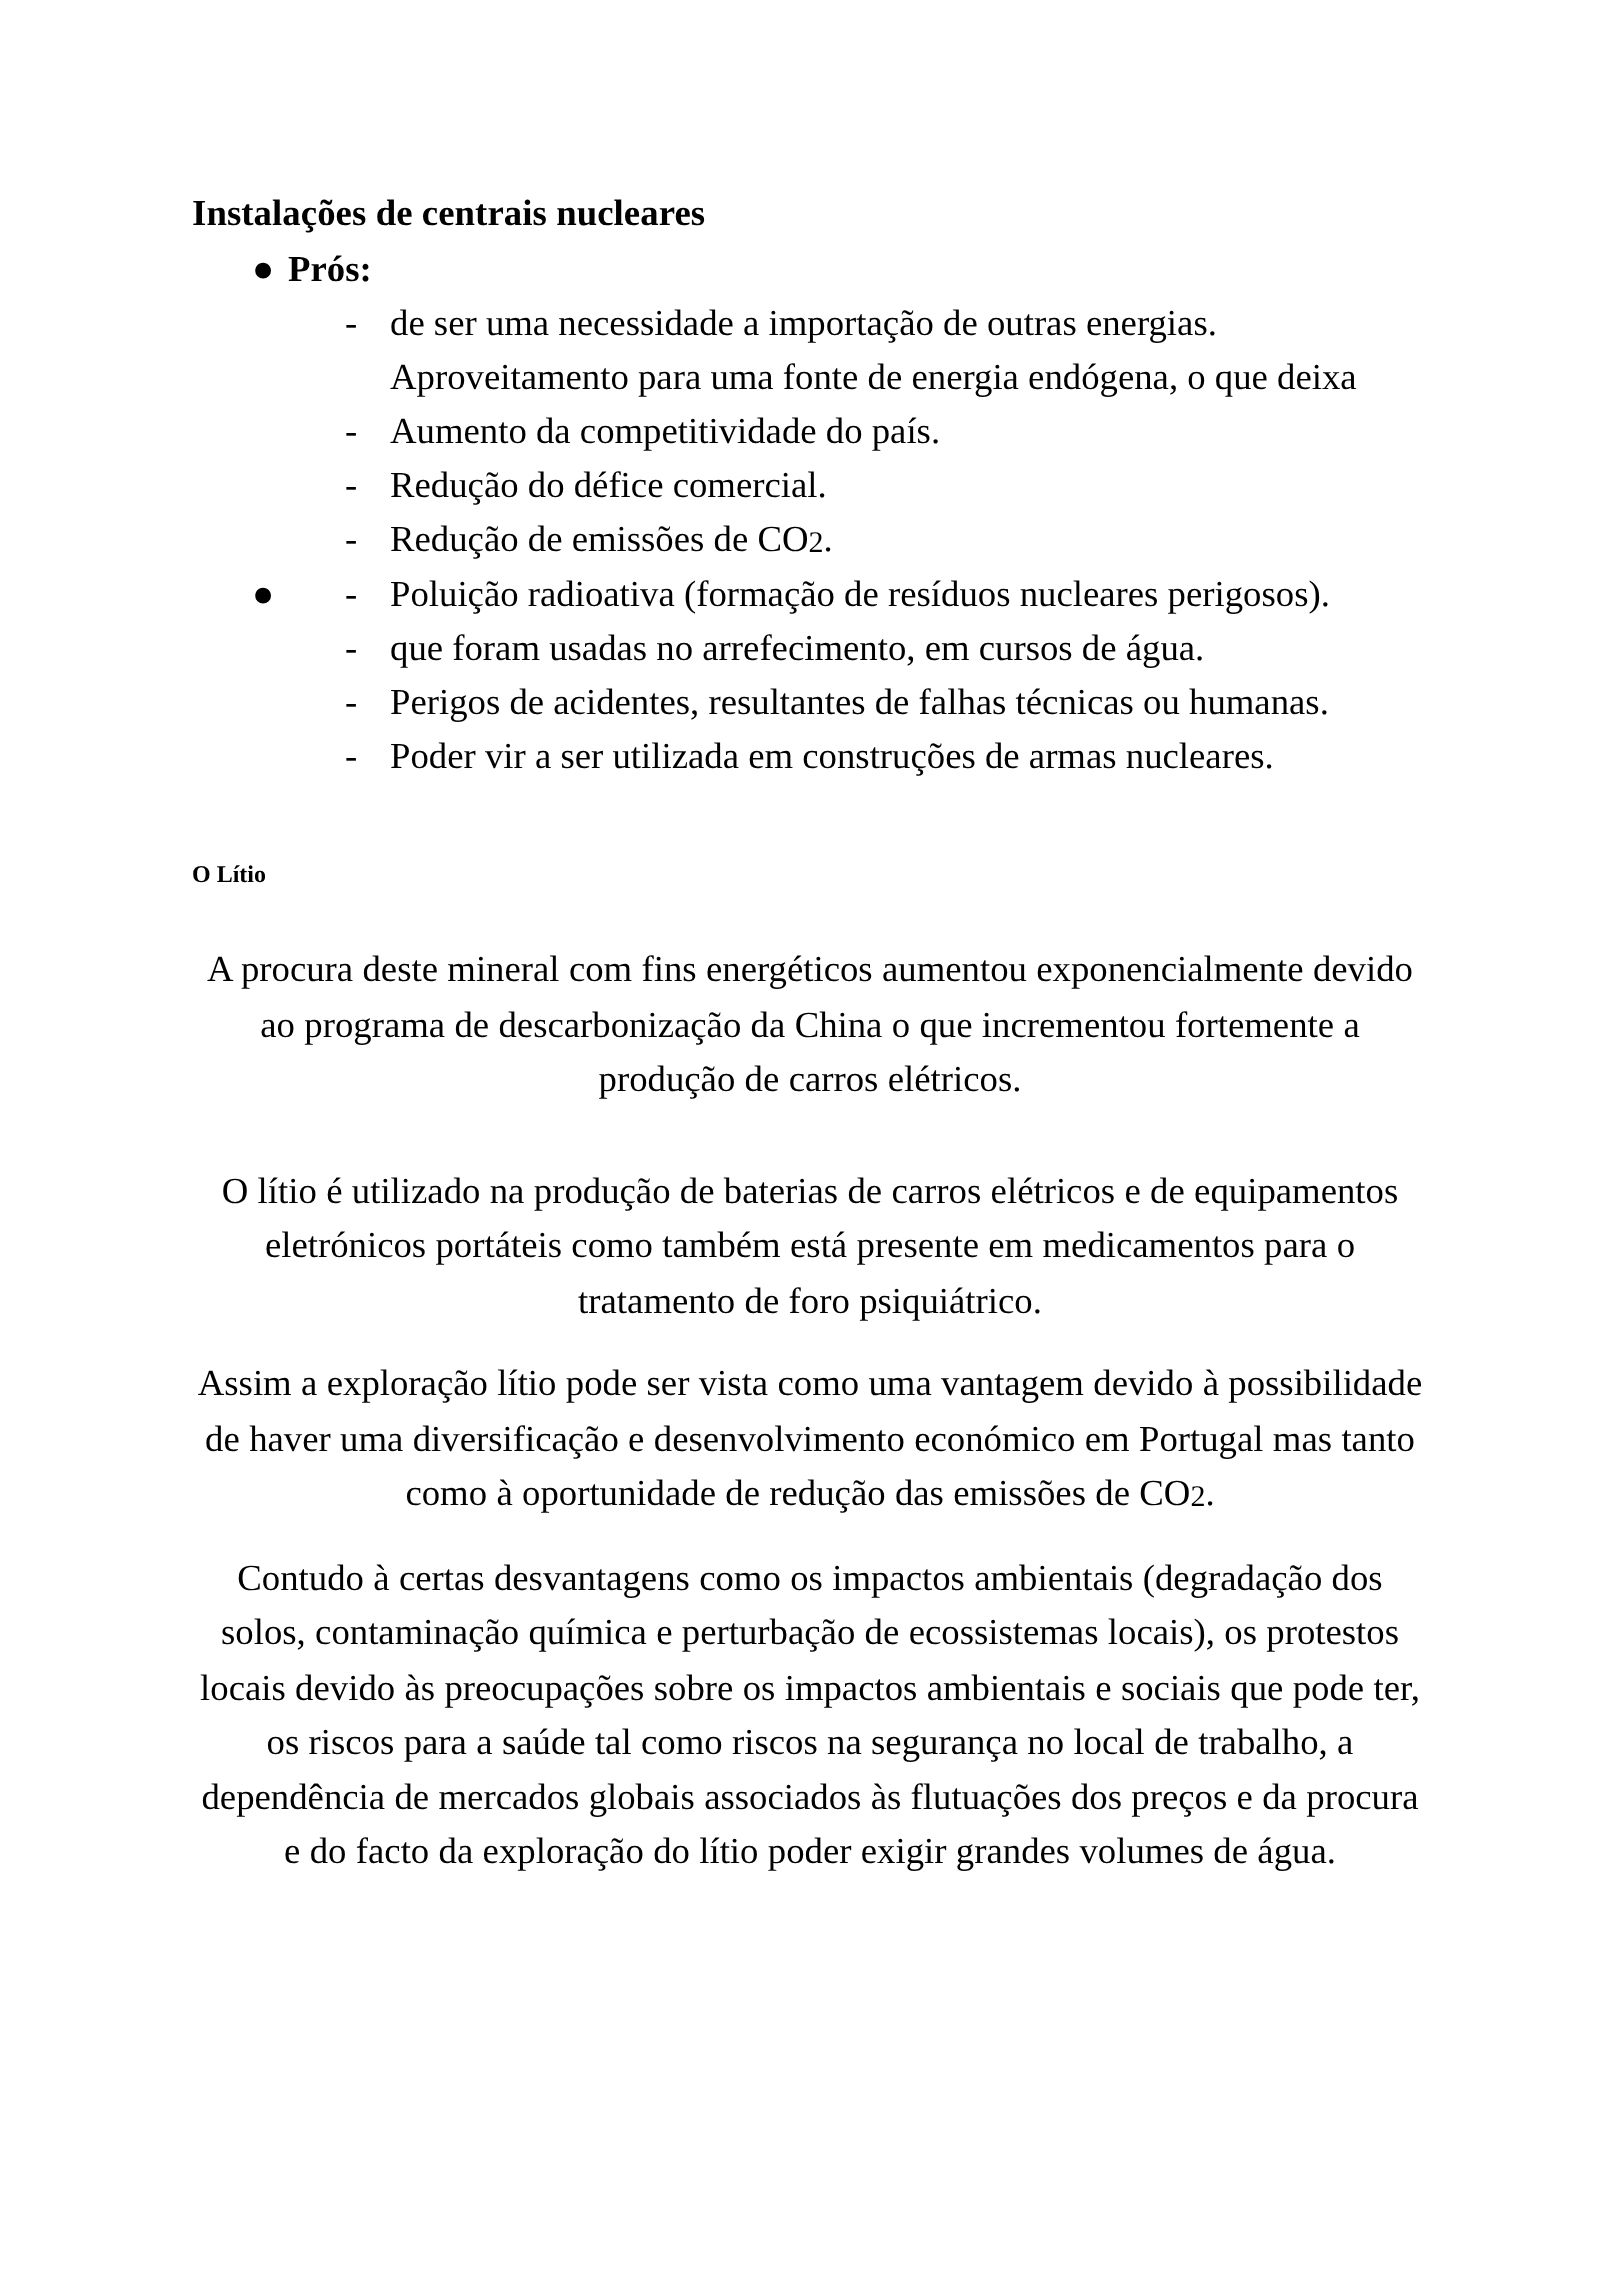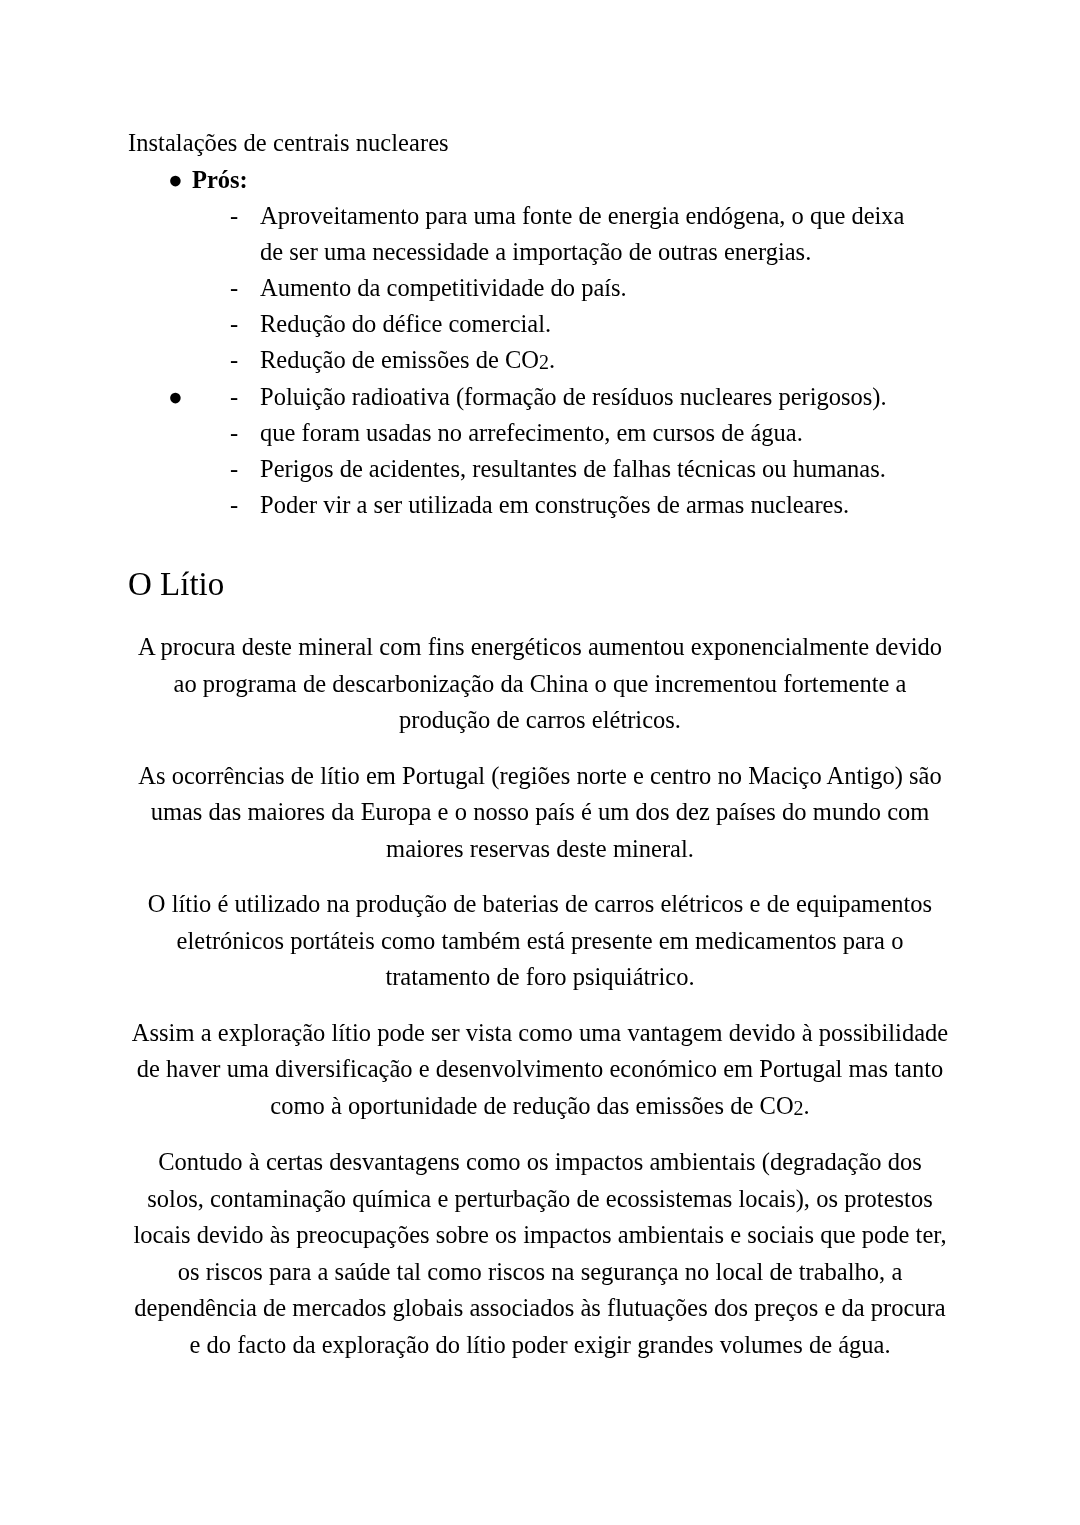--- a/index.html
+++ b/index.html
@@ -28,28 +28,28 @@
     position: absolute;
     left: 128px;
     top: 126px;
     width: 824px;
   }
 
   
   .doc-heading {
     font-size: 24.5px;
     line-height: 34px;
-    font-weight: normal;
+    font-weight: bold;
     margin: 0 0 2px 0;
     letter-spacing: 0.05px;
   }
   .section-heading {
-    font-size: 33px;
+    font-size: 16px;
     line-height: 34px;
-    font-weight: normal;
+    font-weight: bold;
     margin: 0;
     padding: 0;
   }
 
   
   ul.level1 {
     list-style: none;
     margin: 0;
     padding: 0;
   }
@@ -132,22 +132,22 @@
 
     <ul class="level1">
 
       <li class="bullet-item">
         <span class="bullet-marker">●</span>
         <span class="bullet-label">Prós:</span>
 
         <ul class="level2">
           <li class="dash-item">
             <span class="dash-marker">-</span>
+            <span class="dash-text">de ser uma necessidade a importação de outras energias.</span>
             <span class="dash-text">Aproveitamento para uma fonte de energia endógena, o que deixa</span>
-            <span class="dash-text">de ser uma necessidade a importação de outras energias.</span>
           </li>
           <li class="dash-item">
             <span class="dash-marker">-</span>
             <span class="dash-text">Aumento da competitividade do país.</span>
           </li>
           <li class="dash-item">
             <span class="dash-marker">-</span>
             <span class="dash-text">Redução do défice comercial.</span>
           </li>
           <li class="dash-item">
@@ -183,21 +183,20 @@
 
     <div class="block-gap-large"></div>
 
     <div class="section-heading">O Lítio</div>
 
     <div class="block-gap-medium"></div>
 
     <p class="body-para">A procura deste mineral com fins energéticos aumentou exponencialmente devido ao programa de descarbonização da China o que incrementou fortemente a produção de carros elétricos.</p>
     <div class="para-gap"></div>
 
-    <p class="body-para">As ocorrências de lítio em Portugal (regiões norte e centro no Maciço Antigo) são umas das maiores da Europa e o nosso país é um dos dez países do mundo com maiores reservas deste mineral.</p>
     <div class="para-gap"></div>
 
     <p class="body-para">O lítio é utilizado na produção de baterias de carros elétricos e de equipamentos eletrónicos portáteis como também está presente em medicamentos para o tratamento de foro psiquiátrico.</p>
     <div class="para-gap"></div>
 
     <p class="body-para"><span>Assim a exploração lítio pode ser vista como uma vantagem devido à possibilidade de haver uma diversificação e desenvolvimento económico em Portugal mas tanto como à oportunidade de redução das emissões de CO</span><span class="chem-sub">2</span><span>.</span></p>
     <div class="para-gap"></div>
 
     <p class="body-para">Contudo à certas desvantagens como os impactos ambientais (degradação dos solos, contaminação química e perturbação de ecossistemas locais), os protestos locais devido às preocupações sobre os impactos ambientais e sociais que pode ter, os riscos para a saúde tal como riscos na segurança no local de trabalho, a dependência de mercados globais associados às flutuações dos preços e da procura e do facto da exploração do lítio poder exigir grandes volumes de água.</p>
 

